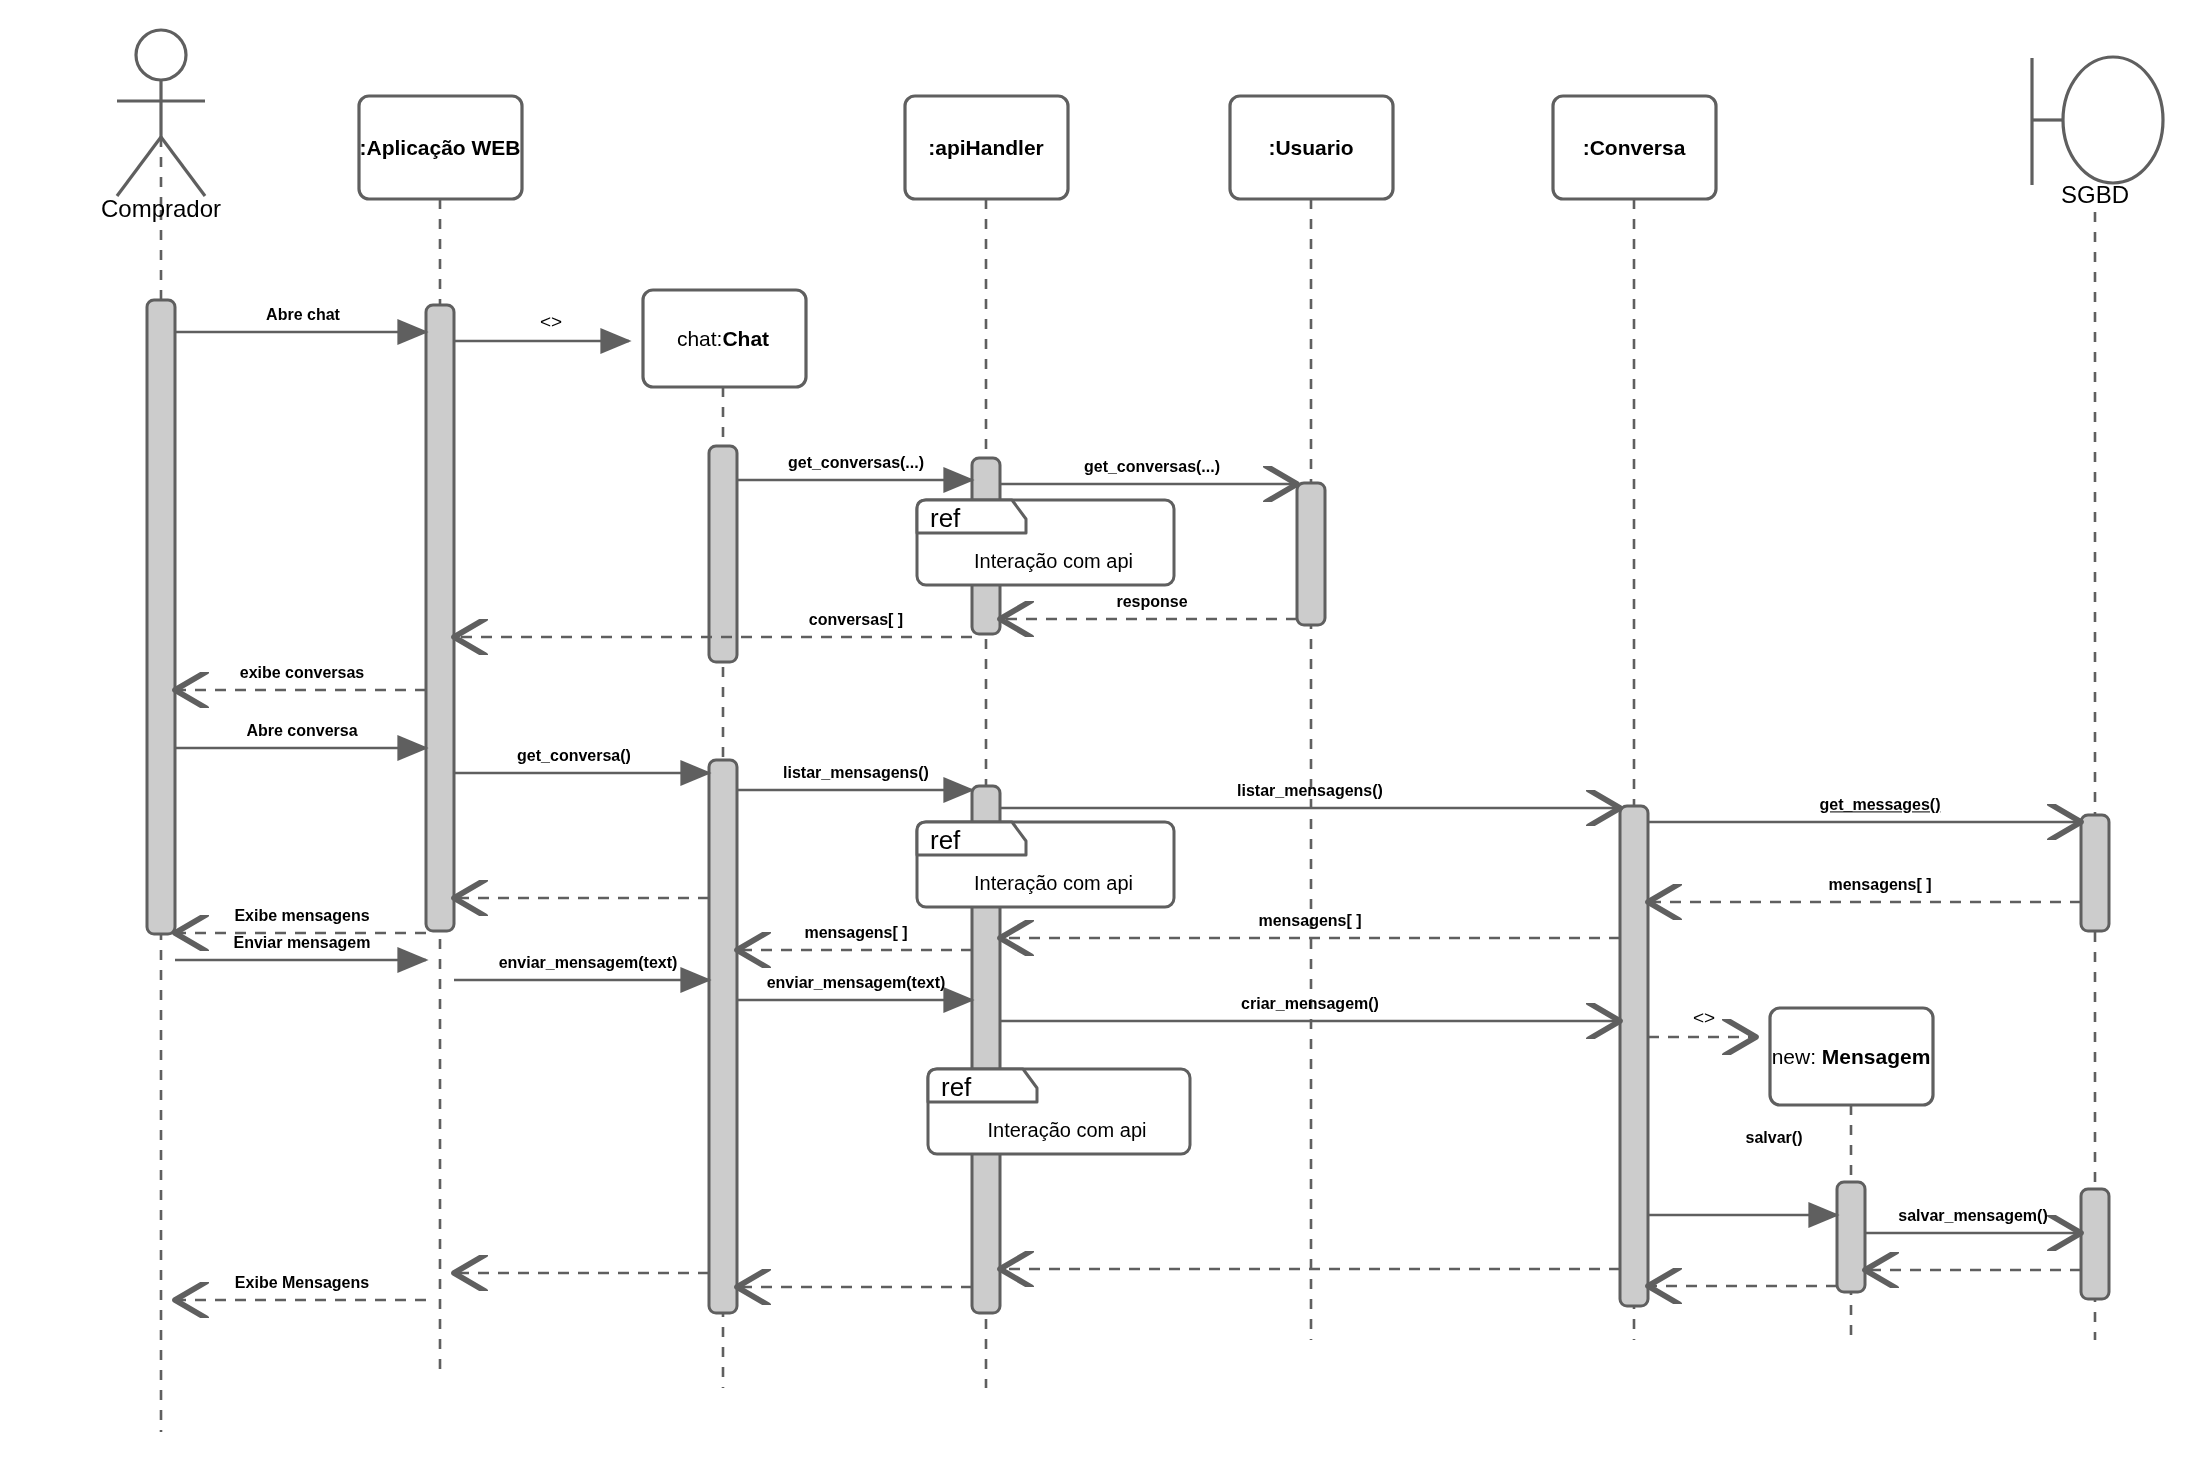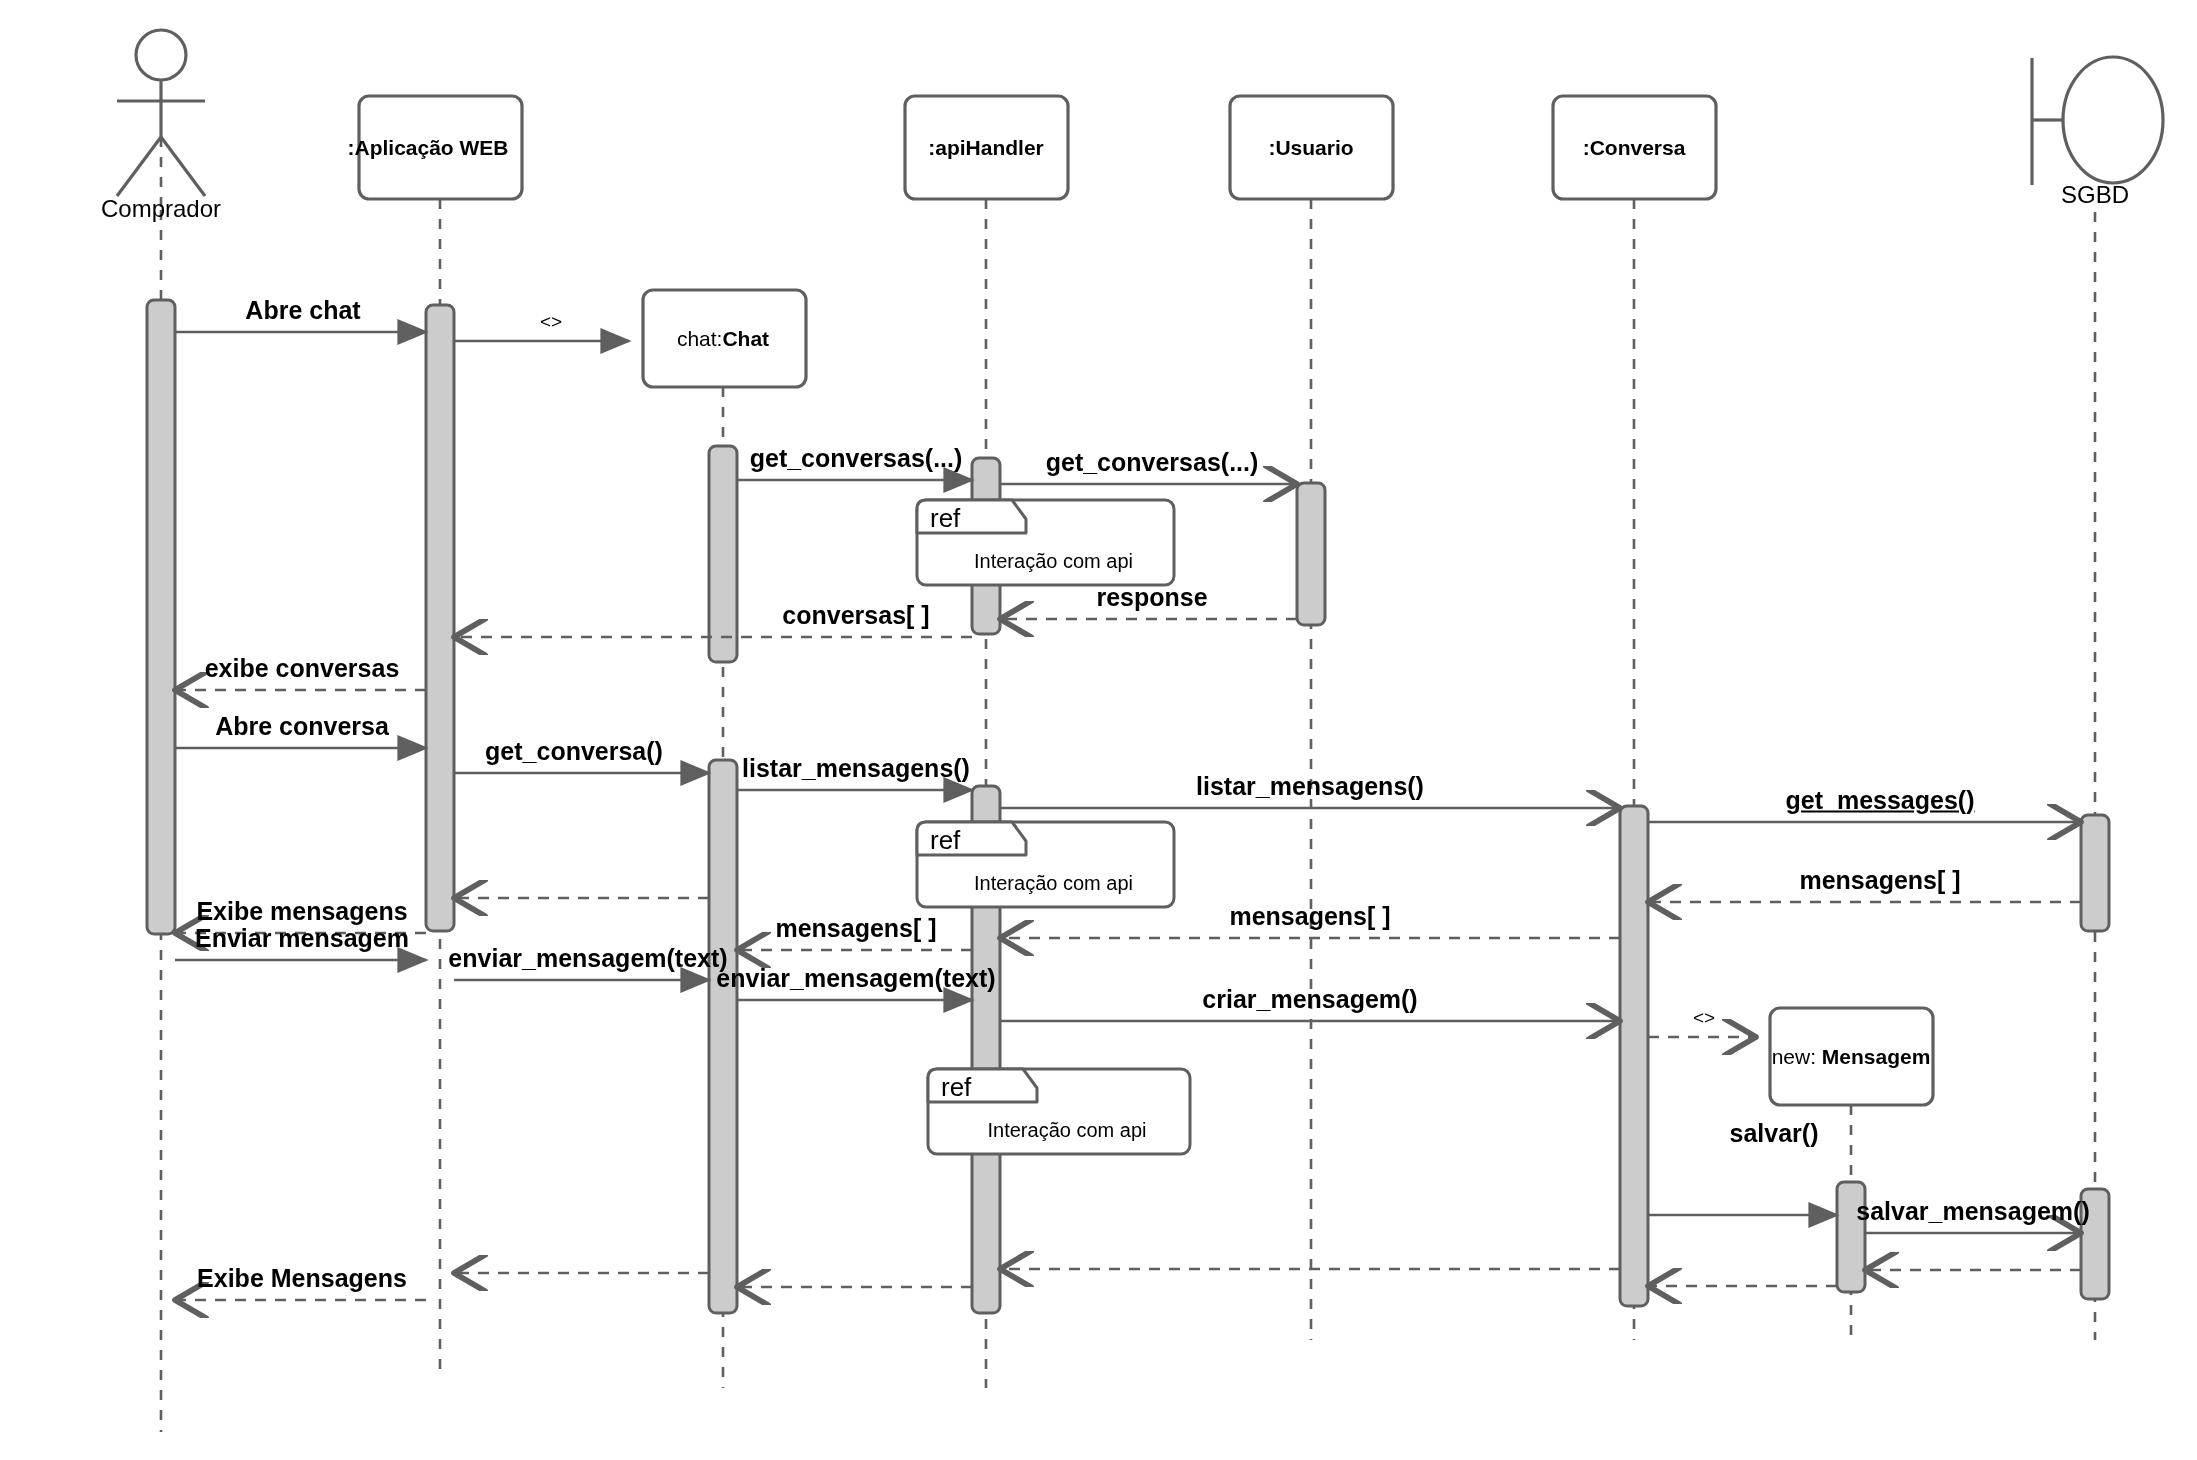--- a/index.html
+++ b/index.html
@@ -25,21 +25,21 @@
     width: 2197px;
     height: 1460px;
   }
   .lbl {
     position: absolute;
     white-space: nowrap;
     color: #000000;
     line-height: 1.1;
   }
   .msg-label {
-    font-size: 25px;
+    font-size: 16px;
     font-weight: bold;
     transform: translate(-50%, -100%);
   }
   .stereo-label {
     font-size: 19px;
     font-weight: normal;
     transform: translate(-50%, -100%);
   }
   .obj-label {
     font-size: 21px;
@@ -153,21 +153,21 @@
         <rect x="917" y="500" width="257" height="85" rx="9" ry="9" fill="#ffffff" stroke="#5f5f5f" stroke-width="3"></rect>
         <path d="M 917 509 q 0 -9 9 -9 L 1012 500 L 1026 519 L 1026 533 L 917 533 Z" fill="#ffffff" stroke="#5f5f5f" stroke-width="3" stroke-linejoin="round"></path>
         <rect x="917" y="822" width="257" height="85" rx="9" ry="9" fill="#ffffff" stroke="#5f5f5f" stroke-width="3"></rect>
         <path d="M 917 831 q 0 -9 9 -9 L 1012 822 L 1026 841 L 1026 855 L 917 855 Z" fill="#ffffff" stroke="#5f5f5f" stroke-width="3" stroke-linejoin="round"></path>
         <rect x="928" y="1069" width="262" height="85" rx="9" ry="9" fill="#ffffff" stroke="#5f5f5f" stroke-width="3"></rect>
         <path d="M 928 1078 q 0 -9 9 -9 L 1023 1069 L 1037 1088 L 1037 1102 L 928 1102 Z" fill="#ffffff" stroke="#5f5f5f" stroke-width="3" stroke-linejoin="round"></path>
       </g>
   </svg>
   <div id="layer-text">
       <div class="lbl actor-label" style="left: 161px; top: 196px;">Comprador</div>
-      <div class="lbl obj-label" style="left: 428px; top: 147.5px;">:Aplicação WEB</div>
+      <div class="lbl obj-label" style="left: 440px; top: 147.5px;">:Aplicação WEB</div>
       <div class="lbl obj-label" style="left: 723px; top: 338.5px;"><span class="thin">chat:</span>Chat</div>
       <div class="lbl obj-label" style="left: 986px; top: 147.5px;">:apiHandler</div>
       <div class="lbl obj-label" style="left: 1311px; top: 147.5px;">:Usuario</div>
       <div class="lbl obj-label" style="left: 1634px; top: 147.5px;">:Conversa</div>
       <div class="lbl obj-label" style="left: 1851px; top: 1056.5px;"><span class="thin">new: </span>Mensagem</div>
       <div class="lbl actor-label" style="left: 2095px; top: 182px;">SGBD</div>
       <div class="lbl msg-label" style="left: 303px; top: 324px;">Abre chat</div>
       <div class="lbl stereo-label" style="left: 551px; top: 333px;">&lt;<create>&gt;</create></div>
       <div class="lbl msg-label" style="left: 856px; top: 472px;">get_conversas(...)</div>
       <div class="lbl msg-label" style="left: 1152px; top: 476px;">get_conversas(...)</div>

